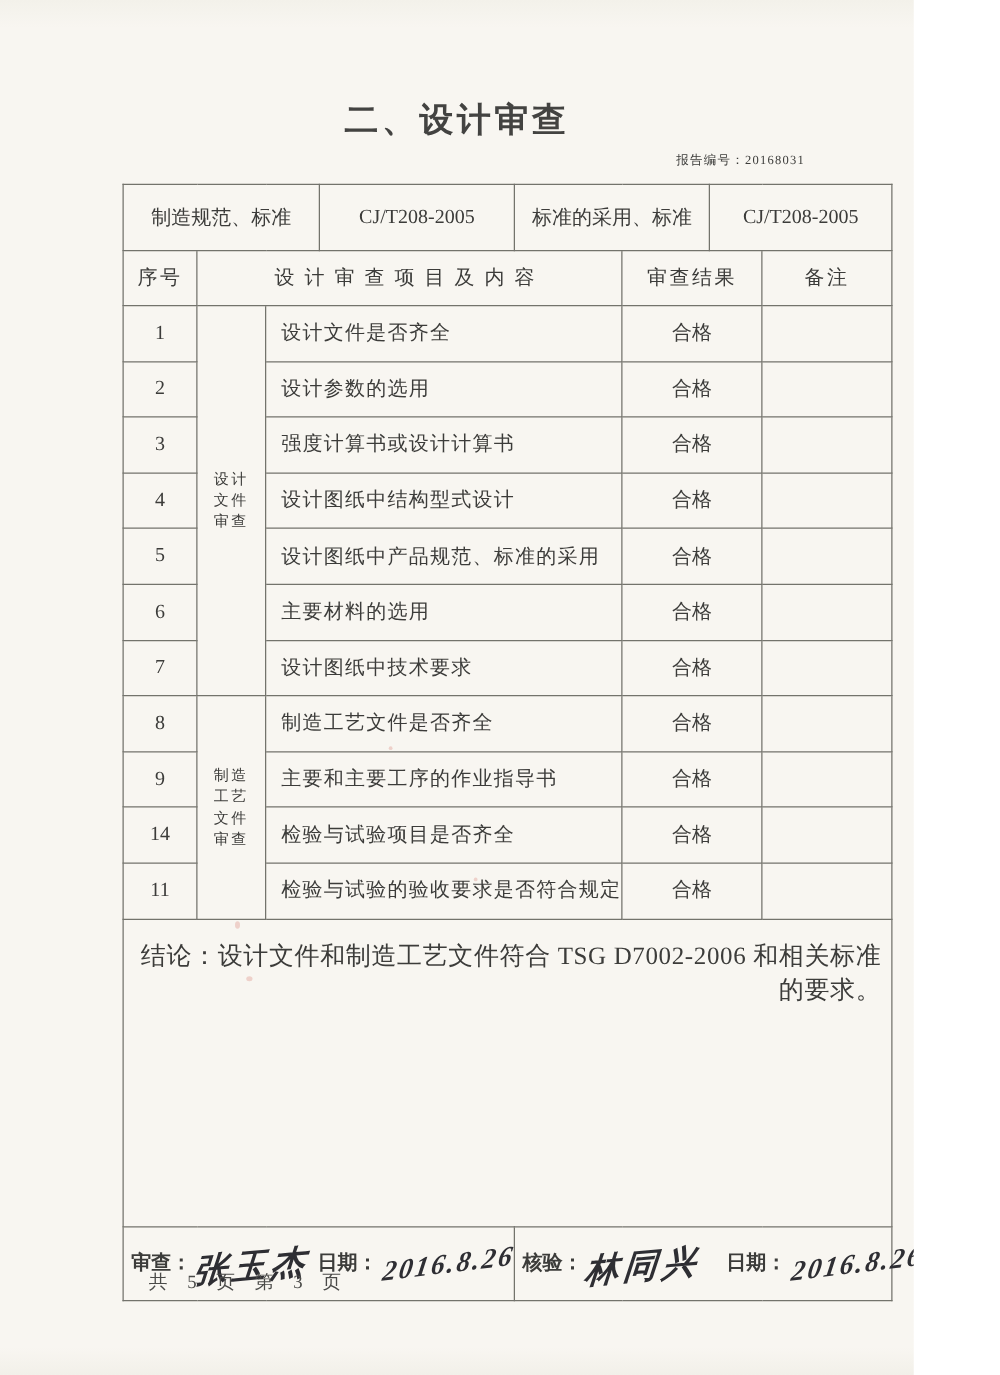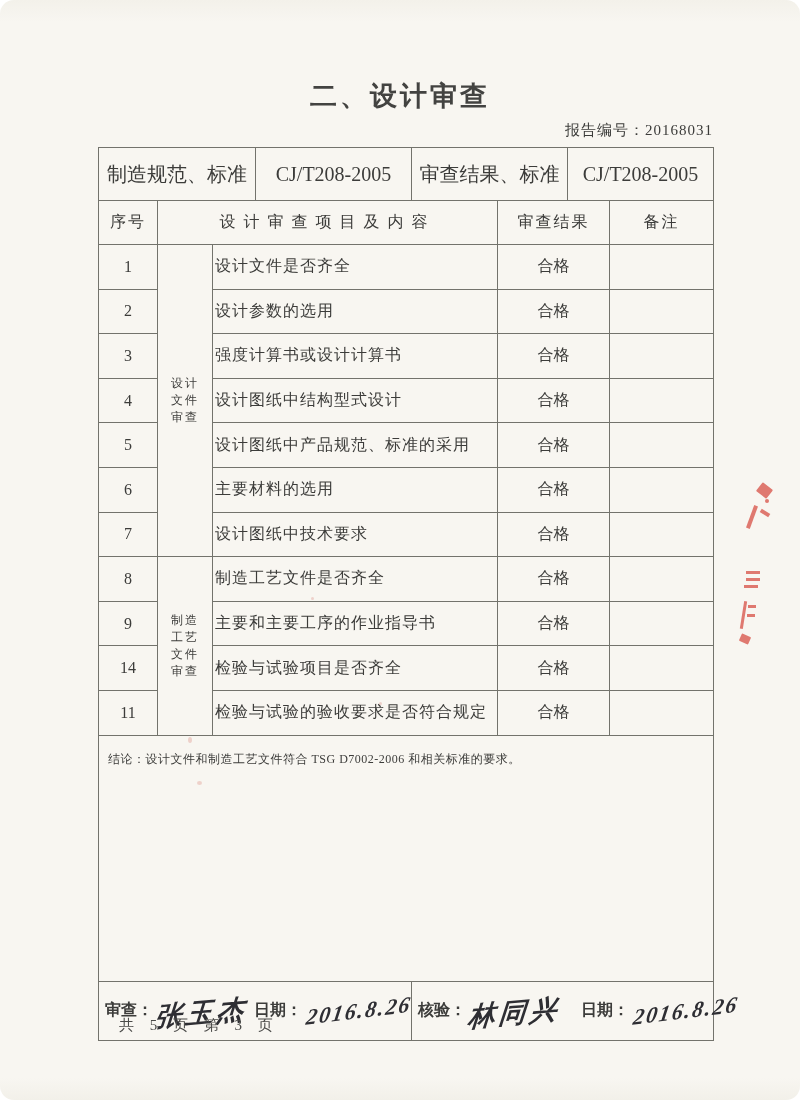--- a/index.html
+++ b/index.html
@@ -1,50 +1,50 @@
 <!DOCTYPE html>
 <html><head>
 <meta charset="utf-8">
 <style>
   html,body{margin:0;padding:0;}
   .page{
-    position:relative;width:800px;height:1100px;
+    position:relative;width:731px;height:1100px;
     background:linear-gradient(180deg,#f3f1ea 0%,#f8f6f1 2%,#f8f6f1 98%,#f2f0e9 100%);
     font-family:"Liberation Serif","DejaVu Serif",serif;
-    color:#3b3b38;overflow:hidden;border-radius:14px;
+    color:#3b3b38;overflow:hidden;
   }
   .title{
     position:absolute;top:78px;left:0;width:100%;text-align:center;
     font-family:"Liberation Sans","DejaVu Sans",sans-serif;
     font-size:27px;font-weight:600;letter-spacing:3px;color:#434341;
   }
   .report-no{
     position:absolute;top:121px;right:87px;
-    font-size:15px;letter-spacing:1px;color:#3c3c3a;
+    font-size:10px;letter-spacing:1px;color:#3c3c3a;
   }
   table.doc-table{
     position:absolute;top:147px;left:98px;width:615px;
     border-collapse:collapse;table-layout:fixed;
   }
   .doc-table td{
     border:1px solid #73736c;
     text-align:center;vertical-align:middle;
     font-size:16px;padding:0;color:#3c3c3a;
     overflow:visible;
   }
-  tr.spec-row td{height:52px;font-size:20px;}
+  tr.spec-row td{height:52px;font-size:16px;}
   tr.header-row td{height:43px;}
   td.hdr-items{letter-spacing:8px;margin-top:32px;}
   td.hdr{letter-spacing:2px;margin-top:44px;}
   tr.body-row td{height:43.6px;}
-  td.item-cell{text-align:left;padding-left:2px;letter-spacing:1px;}
+  td.item-cell{text-align:left;padding-left:12px;letter-spacing:1px;}
   td.group-cell{line-height:1.4;font-size:12px;letter-spacing:2px;vertical-align:middle;}
   td.concl-cell{
-    text-align:left;vertical-align:top;height:230px;
-    padding:15px 8px 0 9px;font-size:12px;letter-spacing:0.5px;
+    text-align:right;vertical-align:top;height:230px;
+    padding:15px 8px 0 9px;font-size:20px;letter-spacing:0.5px;
   }
   tr.sign-row td{height:58px;text-align:left;white-space:nowrap;vertical-align:middle;font-weight:bold;}
   .sign-wrap{display:flex;align-items:center;padding-left:6px;}
   .print-label{font-size:16px;flex:0 0 auto;}
   .sig{
     display:inline-block;font-style:italic;font-size:27px;color:#2e2e33;
     transform:rotate(-5deg) skewX(-10deg) translateY(2px);
     letter-spacing:4px;margin:0 6px 0 2px;flex:0 0 auto;
   }
   .hand-date{
@@ -93,21 +93,21 @@
       <col style="width:86px">
         <col style="width:70px">
         <col style="width:42px">
         <col style="width:104px">
     </colgroup>
 
     <tbody>
         <tr class="spec-row">
       <td colspan="3">制造规范、标准</td>
       <td>CJ/T208-2005</td>
-      <td colspan="2">审查结果、标准</td>
+      <td colspan="2">标准的采用、标准</td>
       <td colspan="2">CJ/T208-2005</td>
     </tr>
 
     <tr class="header-row">
       <td class="hdr">序号</td>
       <td colspan="4" class="hdr-items">设计审查项目及内容</td>
       <td colspan="2" class="hdr">审查结果</td>
       <td class="hdr">备注</td>
     </tr>
 

